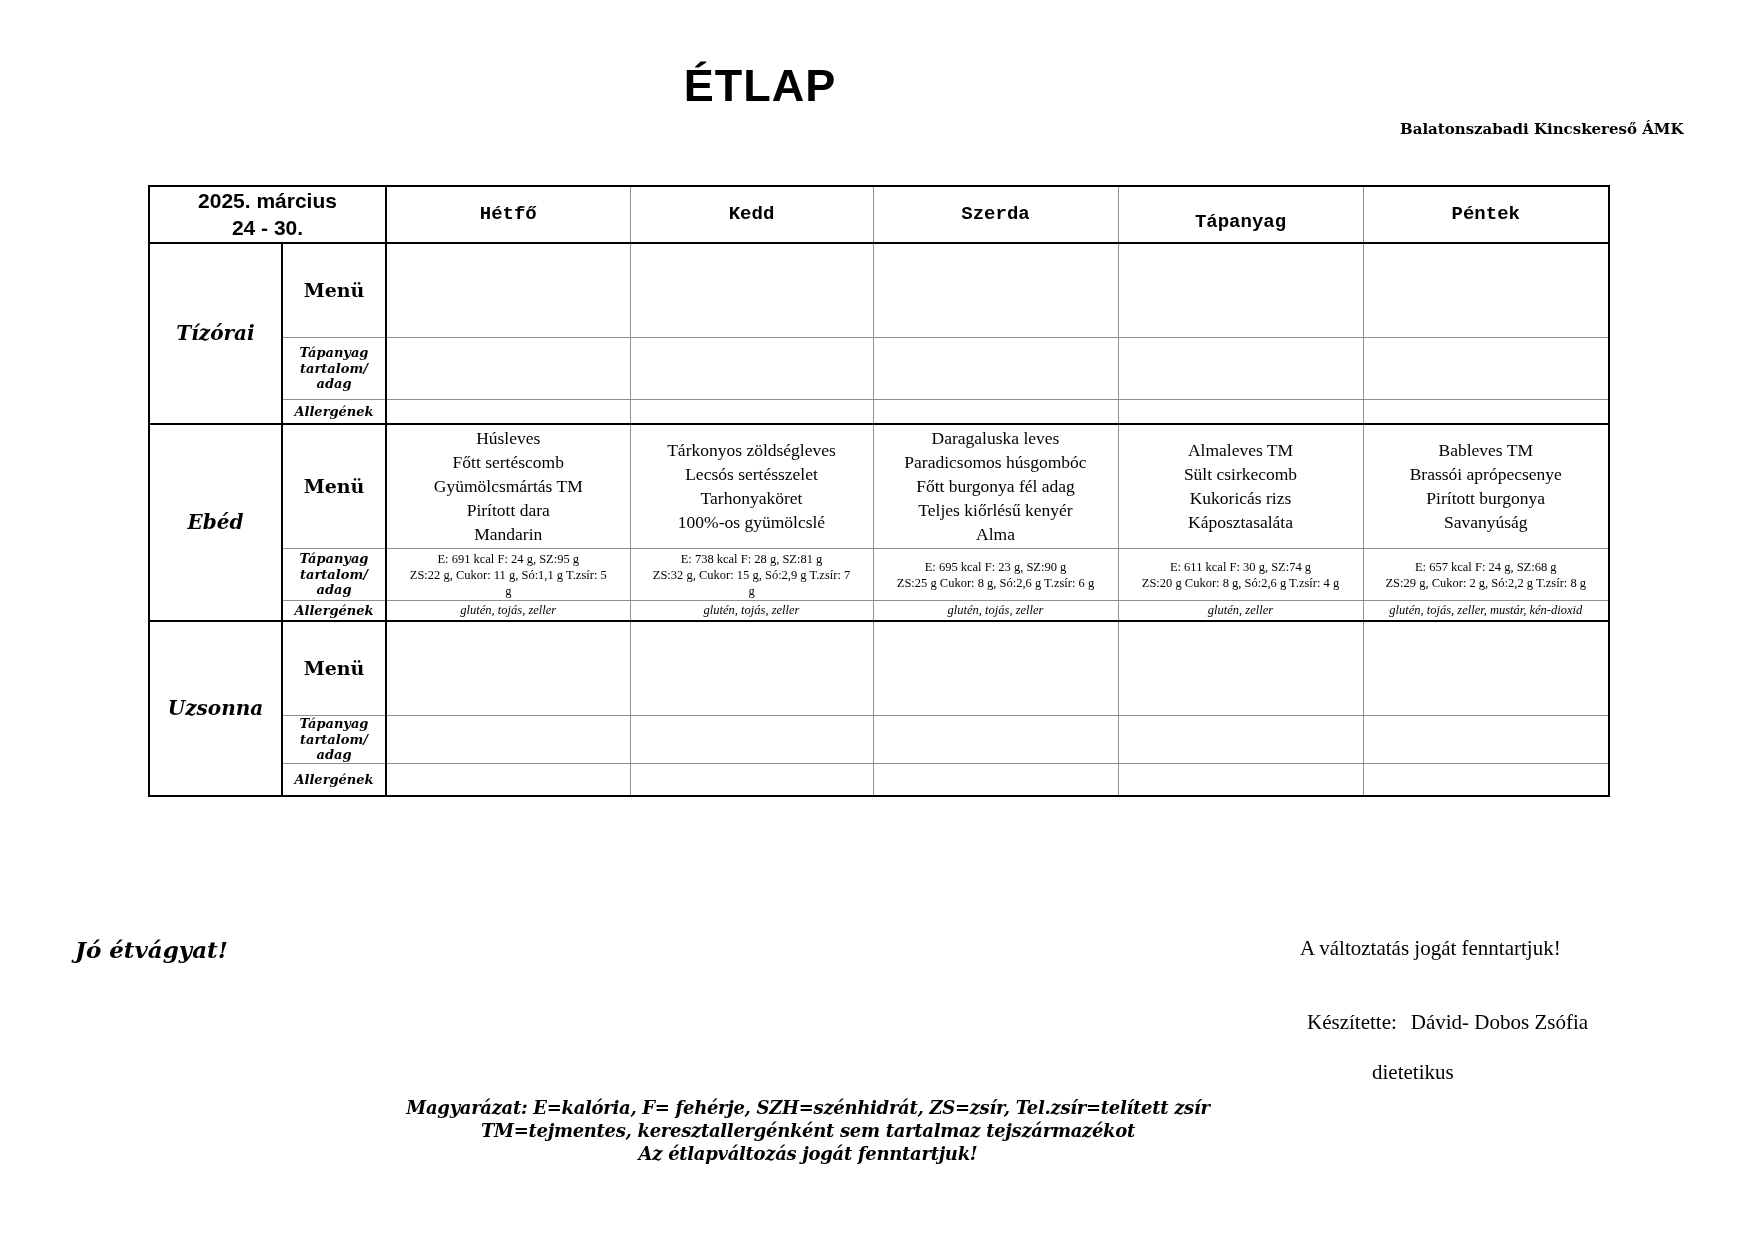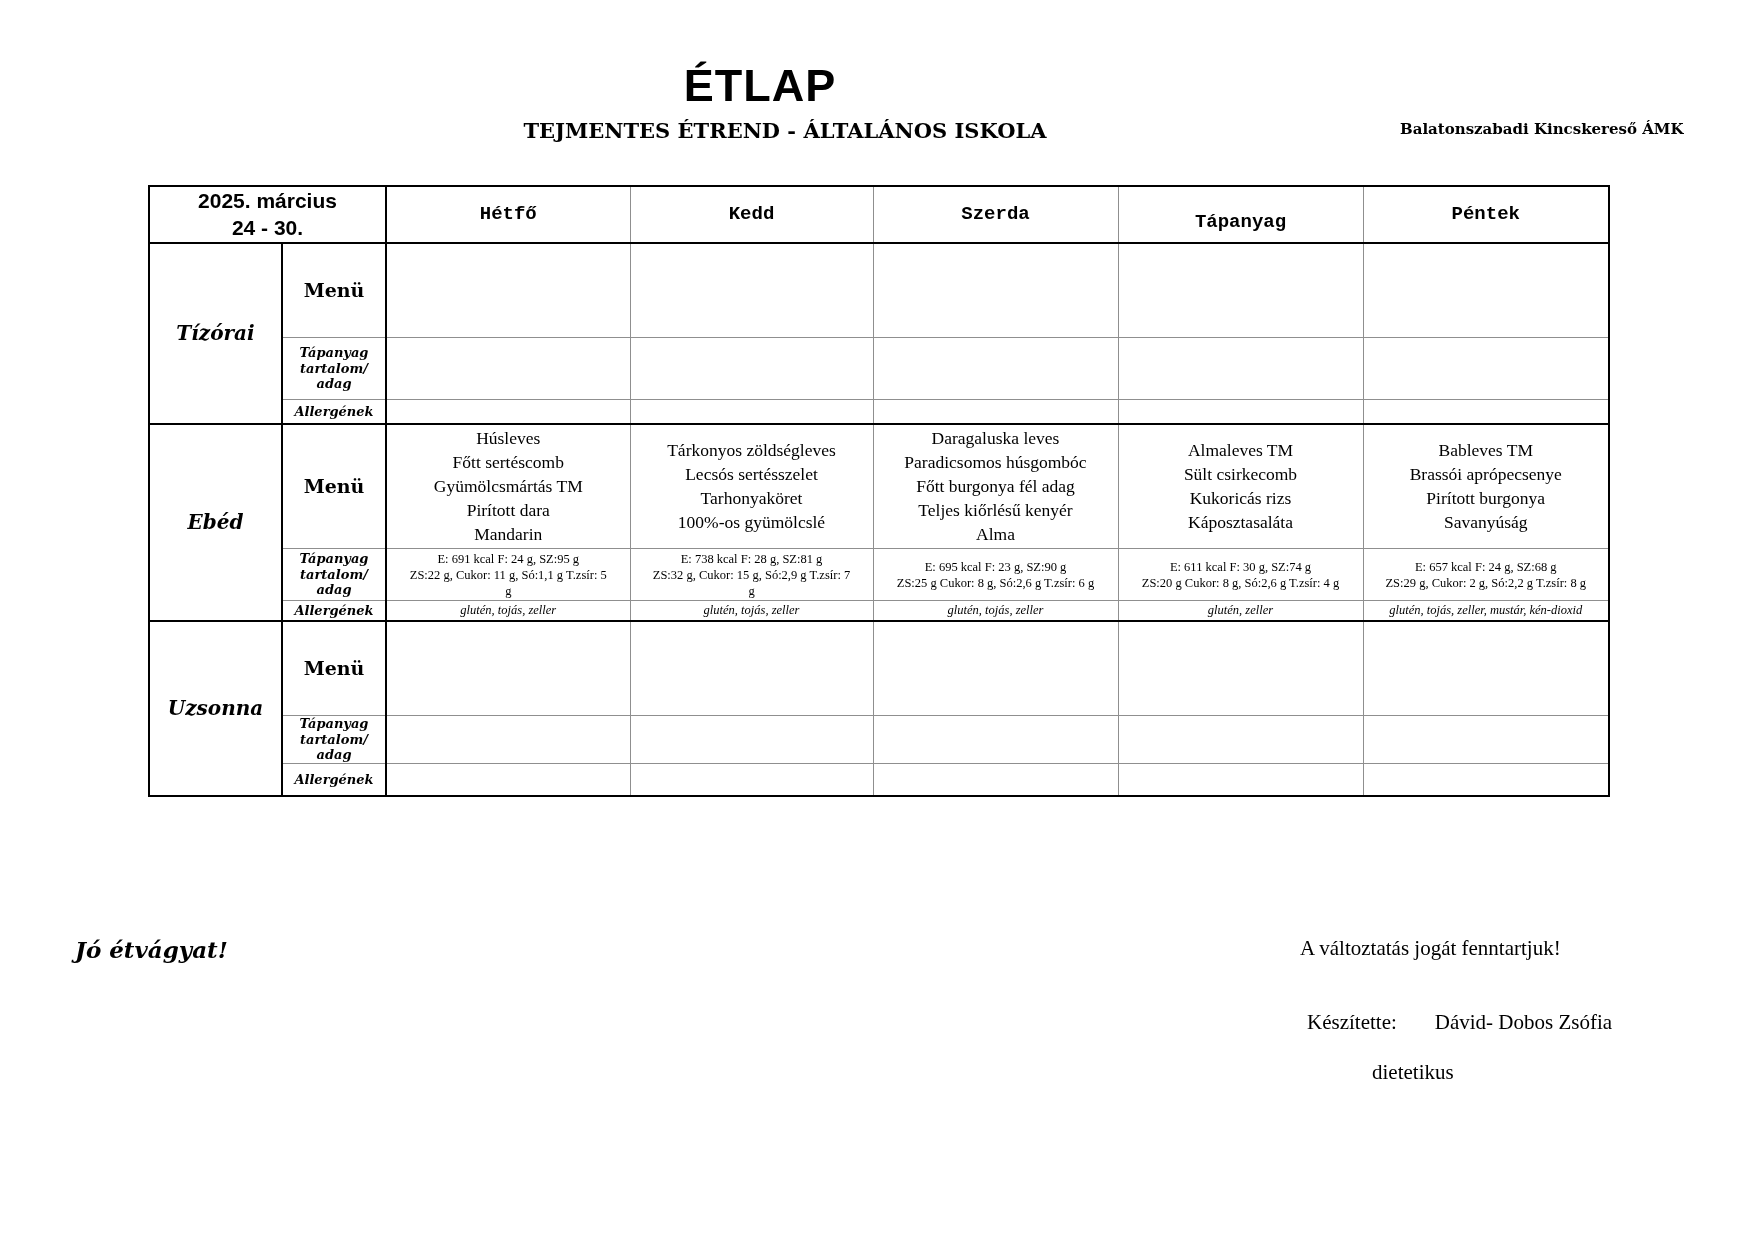--- a/index.html
+++ b/index.html
@@ -68,38 +68,37 @@
 
   
   .greeting {
     position:absolute; top:936px; left:75px;
     font-family:"DejaVu Serif", serif; font-weight:bold; font-style:italic; font-size:23px;
   }
   .rights {
     position:absolute; top:936px; left:1300px; font-size:21px;
   }
   .prepared {
-    position:absolute; top:1010px; left:1307px; font-size:21px; display:flex; gap:38px;
+    position:absolute; top:1010px; left:1307px; font-size:21px; display:flex; gap:14px;
   }
   .dietitian {
     position:absolute; top:1060px; left:1372px; font-size:21px;
   }
   .legend {
     position:absolute; top:1096px; left:0; width:1616px; text-align:center;
     font-family:"DejaVu Serif", serif; font-weight:bold; font-style:italic;
     font-size:18px; line-height:23px; letter-spacing:-0.3px; white-space:pre-line;
   }
 </style>
 </head>
 <body>
 
 <div class="page">
 
   <div class="doc-title">ÉTLAP</div>
-  <div class="doc-subtitle">TEJMENTES ÉTREND - ÁLTALÁNOS ISKOLA</div>
   <div class="doc-org">Balatonszabadi Kincskereső ÁMK</div>
 
   <table class="menu-table">
     <colgroup>
       <col style="width:133px">
         <col style="width:104px">
       <col style="width:244px">
         <col style="width:243px">
         <col style="width:245px">
       <col style="width:245px">
@@ -227,14 +226,17 @@
   </tbody>
     </table>
 
   <div class="greeting">Jó étvágyat!</div>
   <div class="rights">A változtatás jogát fenntartjuk!</div>
   <div class="prepared">
     <span>Készítette:</span>
     <span>Dávid- Dobos Zsófia</span>
   </div>
   <div class="dietitian">dietetikus</div>
+  <div class="legend">Magyarázat: E=kalória, F= fehérje, SZH=szénhidrát, ZS=zsír, Tel.zsír=telített zsír
+TM=tejmentes, keresztallergénként sem tartalmaz tejszármazékot
+Az étlapváltozás jogát fenntartjuk!</div>
 
 </div>
 
 </body></html>

